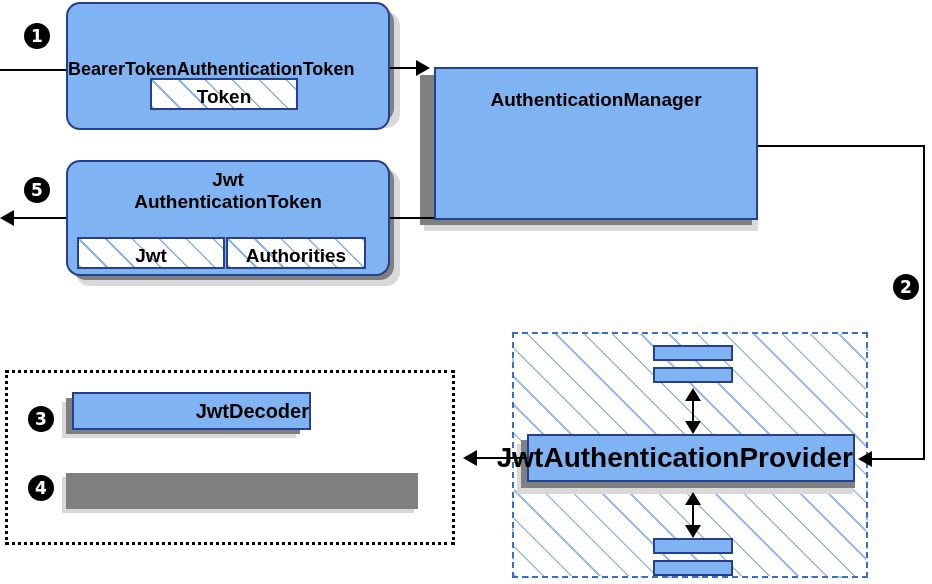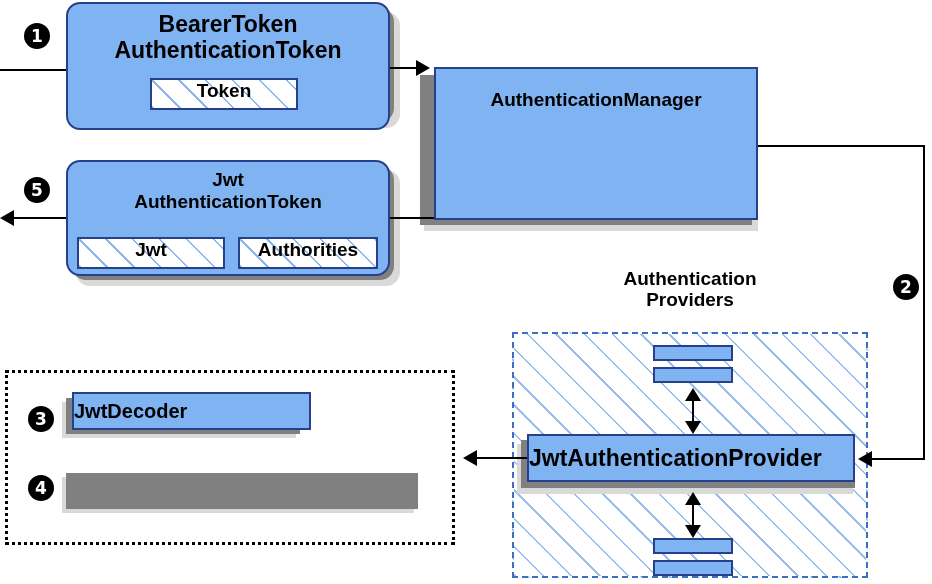--- a/index.html
+++ b/index.html
@@ -19,21 +19,21 @@
   
   .node {
     position: absolute;
     box-sizing: border-box;
     background: #7FB3F2;
     border: 2px solid #27408B;
     color: #000000;
     font-weight: bold;
     display: flex;
     align-items: center;
-    justify-content: flex-start;
+    justify-content: flex-end;
     text-align: center;
     line-height: 1.15;
     z-index: 5;
   }
   .rounded { border-radius: 14px; }
 
   
   .shadow-dark {
     position: absolute;
     background: #808080;
@@ -53,21 +53,21 @@
     border: 2px solid #27408B;
     background-color: #ffffff;
     background-image: repeating-linear-gradient(
       45deg,
       rgba(120,170,230,0.85) 0px,
       rgba(120,170,230,0.85) 1.6px,
       rgba(255,255,255,0) 1.6px,
       rgba(255,255,255,0) 19px
     );
     display: flex;
-    align-items: flex-start;
+    align-items: flex-end;
     justify-content: center;
     font-weight: bold;
     color: #000;
     z-index: 6;
   }
 
   
   .group-hatched {
     position: absolute;
     box-sizing: border-box;
@@ -168,21 +168,21 @@
 
 <div id="canvas">
 
   <div class="seg seg-h" style="left:0px; top:69px; width:66px;"></div>
 
   <div class="step-badge" style="left:24px; top:23px;">1</div>
 
   <div class="shadow-light rounded" style="left:76px; top:12px; width:324px; height:116px;"></div>
   <div class="shadow-dark rounded" style="left:72px; top:8px; width:322px; height:114px;"></div>
 
-  <div class="node rounded" style="left:66px; top:2px; width:324px; height:128px; flex-direction:column; justify-content:flex-start; padding-top:7px; font-size:23px;">
+  <div class="node rounded" style="left:66px; top:2px; width:324px; height:128px; flex-direction:row; justify-content:flex-start; padding-top:7px; font-size:18px;">
     <div>BearerToken</div>
     <div>AuthenticationToken</div>
   </div>
 
   <div class="hatch-panel" style="left:150px; top:78px; width:148px; height:32px; font-size:19px;">
     <span>Token</span>
   </div>
 
   <div class="seg seg-h" style="left:390px; top:67px; width:32px;"></div>
   <div class="arrowhead ah-right" style="left:416px; top:60px;"></div>
@@ -206,48 +206,44 @@
   <div class="shadow-dark rounded" style="left:72px; top:166px; width:322px; height:114px;"></div>
 
   <div class="node rounded" style="left:66px; top:160px; width:324px; height:116px; flex-direction:column; justify-content:flex-start; padding-top:7px; font-size:19px;">
     <div>Jwt</div>
     <div>AuthenticationToken</div>
   </div>
 
   <div class="hatch-panel" style="left:77px; top:237px; width:148px; height:32px; font-size:19px;">
     <span>Jwt</span>
   </div>
-  <div class="hatch-panel" style="left:238px; top:237px; width:140px; height:32px; font-size:19px;">
+  <div class="hatch-panel" style="left:226px; top:237px; width:140px; height:32px; font-size:19px;">
     <span>Authorities</span>
   </div>
 
   <div class="seg seg-h" style="left:390px; top:217px; width:44px;"></div>
   <div class="seg seg-h" style="left:14px; top:217px; width:52px;"></div>
   <div class="arrowhead ah-left" style="left:0px; top:210px;"></div>
 
   <div class="step-badge" style="left:24px; top:177px;">5</div>
 
-  <div class="group-label" style="left:560px; top:268px; width:260px; font-size:19px;">
-    <div>Authentication</div>
-    <div>Providers</div>
-  </div>
 
   <div class="group-hatched" style="left:512px; top:332px; width:356px; height:246px;"></div>
 
   <div class="mini-bar" style="left:653px; top:345px; width:80px; height:16px;"></div>
   <div class="mini-bar" style="left:653px; top:367px; width:80px; height:16px;"></div>
 
   <div class="seg seg-v" style="left:692px; top:392px; height:38px;"></div>
   <div class="arrowhead ah-up" style="left:685px; top:388px;"></div>
   <div class="arrowhead ah-down" style="left:685px; top:421px;"></div>
 
   <div class="shadow-light" style="left:517px; top:444px; width:336px; height:50px;"></div>
   <div class="shadow-dark" style="left:521px; top:440px; width:334px; height:48px;"></div>
 
-  <div class="node" style="left:527px; top:434px; width:328px; height:48px; font-size:23px;">
+  <div class="node" style="left:527px; top:434px; width:328px; height:48px; font-size:28px;">
     <span>JwtAuthenticationProvider</span>
   </div>
 
   <div class="seg seg-v" style="left:692px; top:496px; height:38px;"></div>
   <div class="arrowhead ah-up" style="left:685px; top:492px;"></div>
   <div class="arrowhead ah-down" style="left:685px; top:525px;"></div>
 
   <div class="mini-bar" style="left:653px; top:538px; width:80px; height:16px;"></div>
   <div class="mini-bar" style="left:653px; top:560px; width:80px; height:16px;"></div>
 

